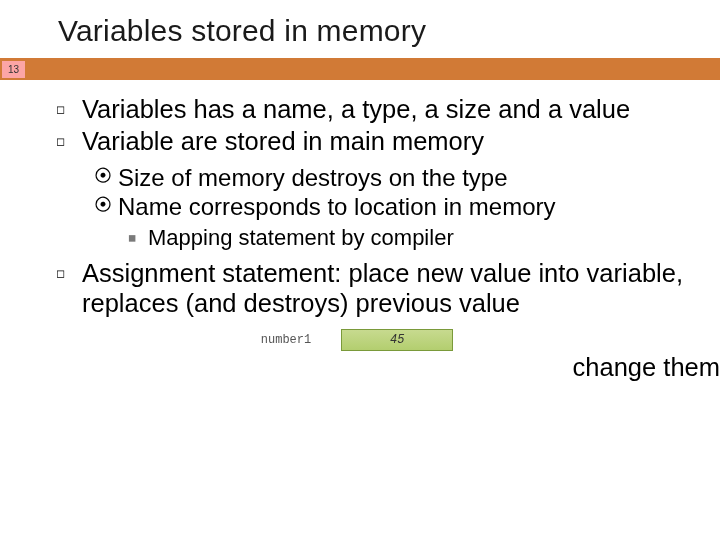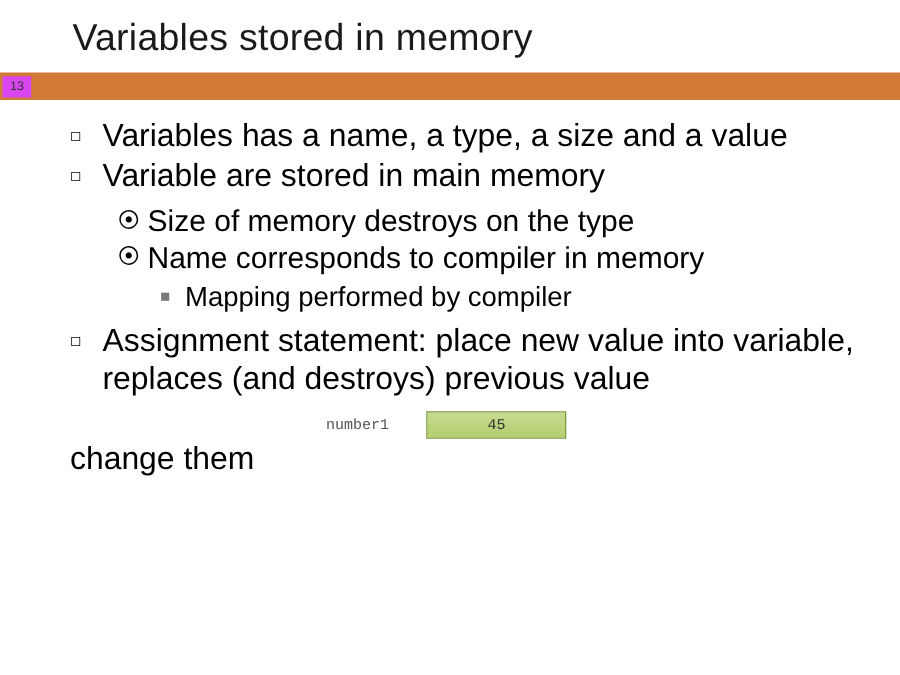--- a/index.html
+++ b/index.html
@@ -1,38 +1,38 @@
 <!DOCTYPE html>
 <html><head>
 <meta charset="utf-8">
 <style>
   * { margin: 0; padding: 0; box-sizing: border-box; }
   html, body { width: 720px; height: 540px; overflow: hidden; font-family: Arial, Helvetica, sans-serif; background: #fff; color: #000; }
   .slide { width: 720px; height: 540px; position: relative; background: #fff; }
   .title-bar { padding: 14px 0 10px 58px; }
   .title-text { font-size: 30px; font-weight: normal; color: #1a1a1a; letter-spacing: 0.2px; }
   .accent-bar { height: 22px; background: #d17a36; display: flex; align-items: center; }
-  .page-badge { display: inline-block; background: #d946ef; color: #333; font-size: 10px; padding: 3px 6px; margin-left: 2px; }
+  .page-badge { display: inline-block; background: #fca5a5; color: #333; font-size: 10px; padding: 3px 6px; margin-left: 2px; }
   .content { padding: 14px 22px 0 56px; font-size: 25.5px; line-height: 1.19; }
   .row { display: flex; }
   .bul { flex: 0 0 26px; font-size: 13px; padding-top: 9px; color: #000; }
   .bul.square { font-size: 11px; }
   .txt { flex: 1; }
   .lvl1 { margin-bottom: 2px; }
   .lvl2-wrap { padding-left: 38px; margin-top: 6px; }
   .lvl2 { font-size: 24px; line-height: 1.22; }
   .dot { flex: 0 0 24px; font-size: 18px; padding-top: 3px; }
   .lvl3-wrap { padding-left: 34px; margin-top: 4px; }
   .lvl3 { font-size: 22px; line-height: 1.22; }
   .sqsm { flex: 0 0 20px; font-size: 10px; padding-top: 7px; color:#7a7a7a;}
   .spacer-sm { height: 6px; }
   .memcell-row { display: flex; justify-content: center; gap: 30px; align-items: center; margin-top: 10px; padding-right: 40px; }
   .memlabel { font-family: "Courier New", monospace; font-size: 12px; color: #555; }
-  .memcell { width: 112px; height: 22px; background: linear-gradient(#c7da8f,#b3ce6f); border: 1px solid #7a9a3a; display: flex; align-items: center; justify-content: center; font-family: "Courier New", monospace; font-size: 12px; color: #333; }
-  .cutoff { padding-left: 56px; font-size: 25.5px; margin-top: 2px; }
+  .memcell { width: 112px; height: 22px; background: linear-gradient(#c7da8f,#b3ce6f); border: 1px solid #7a9a3a; display: flex; align-items: center; justify-content: center; font-family: "Courier New", monospace; font-size: 12px; color: #333; font-style: italic; }
+  .cutoff { padding-left: 28px; font-size: 25.5px; margin-top: 2px; text-align: right; }
 </style>
 </head>
 <body>
 
 <div class="slide">
 
   <div class="title-bar">
     <div class="title-text">Variables stored in memory</div>
   </div>
 
@@ -52,26 +52,26 @@
       <div class="txt">Variable are stored in main memory</div>
     </div>
 
     <div class="lvl2-wrap">
       <div class="row lvl2">
         <div class="dot">⦿</div>
         <div class="txt">Size of memory destroys on the type</div>
       </div>
       <div class="row lvl2">
         <div class="dot">⦿</div>
-        <div class="txt">Name corresponds to compiler in memory</div>
+        <div class="txt">Name corresponds to location in memory</div>
       </div>
       <div class="lvl3-wrap">
         <div class="row lvl3">
           <div class="sqsm">◼</div>
-          <div class="txt">Mapping performed by compiler</div>
+          <div class="txt">Mapping statement by compiler</div>
         </div>
       </div>
     </div>
 
     <div class="spacer-sm"></div>
 
     <div class="row lvl1">
       <div class="bul square">◻</div>
       <div class="txt">Assignment statement: place new value into variable, replaces (and destroys) previous value</div>
     </div>

